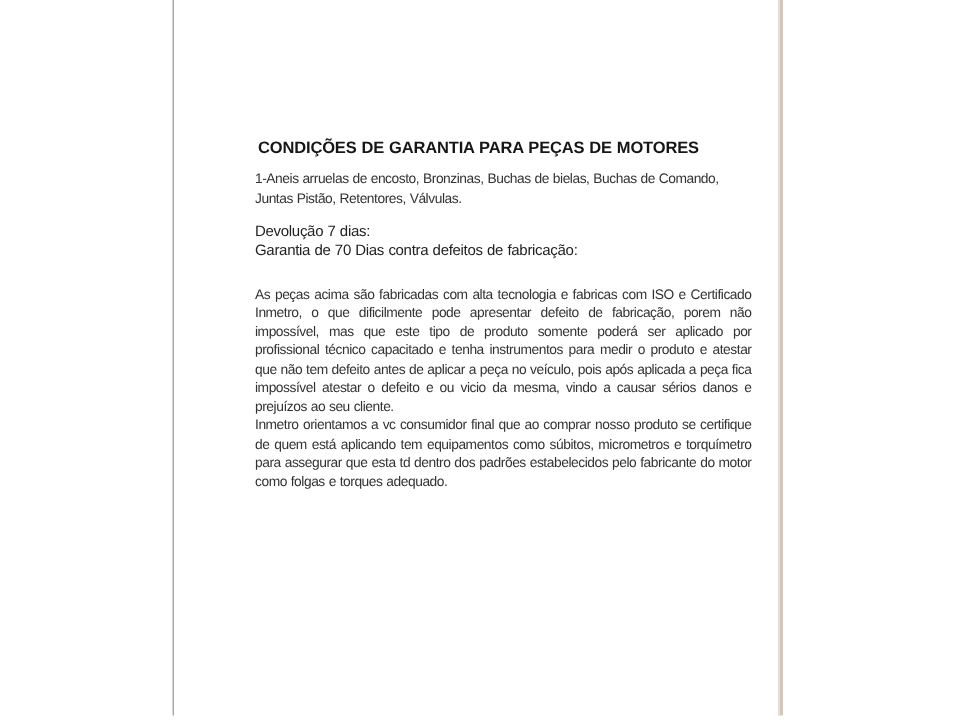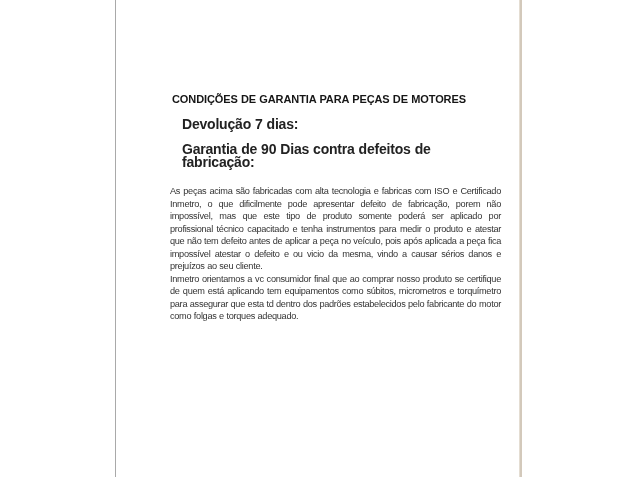--- a/index.html
+++ b/index.html
@@ -57,50 +57,51 @@
     margin: 0 0 9.5px 0;
   }
   .para.nogap {
     margin-bottom: 0;
     margin-top: 16px;
   }
   .just {
     text-align: justify;
   }
   .sec-heading {
-    font-size: 14px;
-    font-weight: bold;
+    font-size: 10px;
+    font-weight: normal;
     letter-spacing: -0.2px;
     line-height: 13px;
     color: #222222;
-    margin: 12px;
+    margin: 0;
   }
   .sec-heading.spaced {
     margin-bottom: 12.5px;
   }
 </style>
 </head>
 <body>
 
 <div class="stage">
 
   <div class="rule-left"></div>
   <div class="rule-right"></div>
 
   <div class="doc">
 
     <h1 class="doc-title">CONDIÇÕES DE GARANTIA PARA PEÇAS DE MOTORES</h1>
 
+    <p class="para">1-Aneis arruelas de encosto, Bronzinas, Buchas de bielas, Buchas de Comando, Juntas Pistão, Retentores, Válvulas.</p>
 
 
     <div class="section">
       <h2 class="sec-heading">Devolução 7 dias:</h2>
     </div>
 
     <div class="section">
-      <h2 class="sec-heading spaced">Garantia de 90 Dias contra defeitos de fabricação:</h2>
+      <h2 class="sec-heading spaced">Garantia de 70 Dias contra defeitos de fabricação:</h2>
       <p class="para just nogap">As peças acima são fabricadas com alta tecnologia e fabricas com ISO e Certificado Inmetro, o que dificilmente pode apresentar defeito de fabricação, porem não impossível, mas que este tipo de produto somente poderá ser aplicado por profissional técnico capacitado e tenha instrumentos para medir o produto e atestar que não tem defeito antes de aplicar a peça no veículo, pois após aplicada a peça fica impossível atestar o defeito e ou vicio da mesma, vindo a causar sérios danos e prejuízos ao seu cliente.</p>
       <p class="para just">Inmetro orientamos a vc consumidor final que ao comprar nosso produto se certifique de quem está aplicando tem equipamentos como súbitos, micrometros e torquímetro para assegurar que esta td dentro dos padrões estabelecidos pelo fabricante do motor como folgas e torques adequado.</p>
     </div>
 
 
   </div>
 </div>
 
 </body></html>

